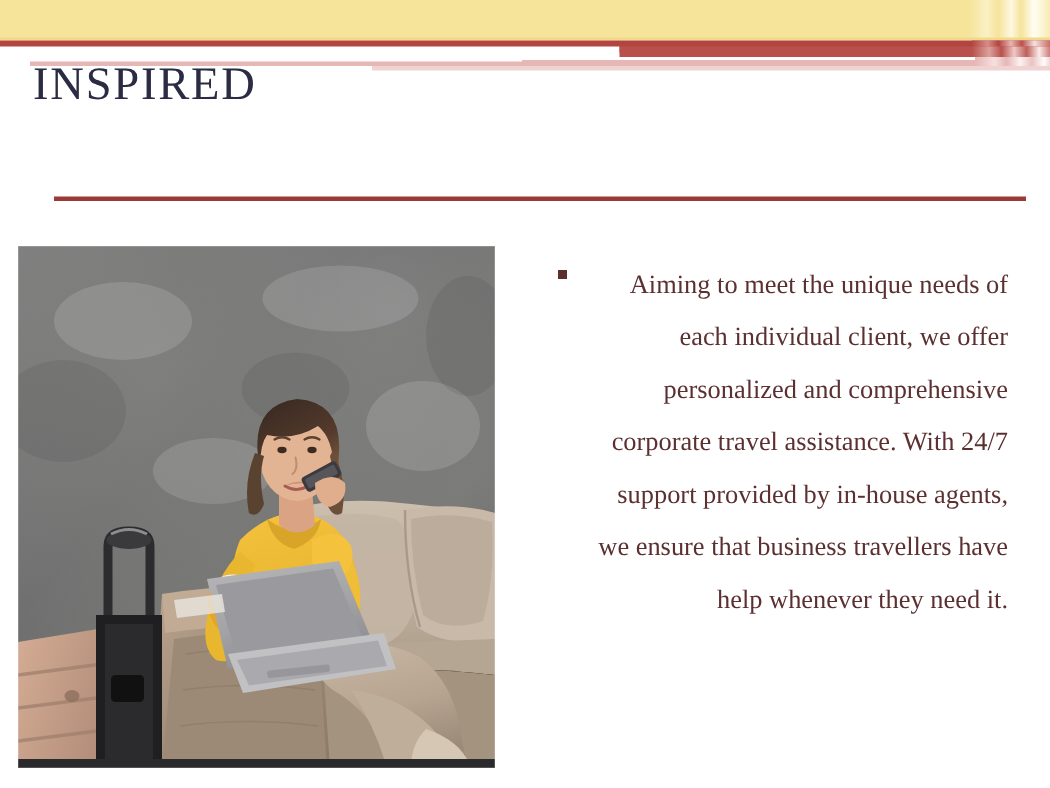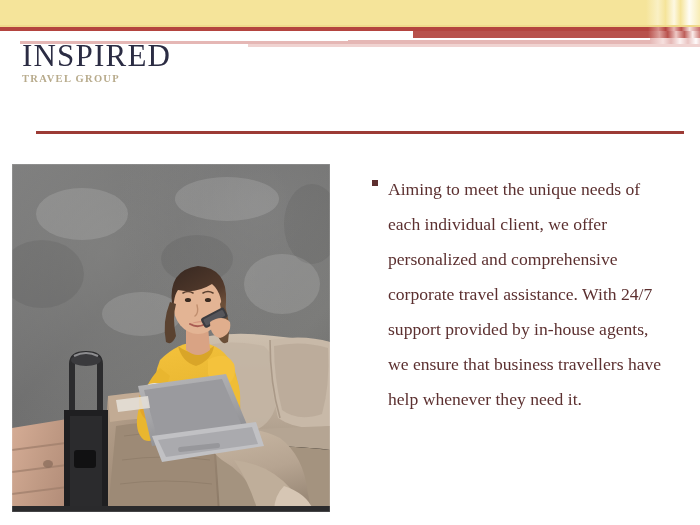--- a/index.html
+++ b/index.html
@@ -217,21 +217,21 @@
     display: inline-block;
     width: 6px; height: 6px;
     background: #5d2f2f;
   }
   .bullet-text {
     flex: 1 1 auto;
     font-family: "Liberation Serif", "DejaVu Serif", serif;
     font-size: 17.6px;
     line-height: 35px;
     color: #5c3030;
-    text-align: left;
+    text-align: right;
   }
 </style>
 </head>
 <body>
 
 <div id="slide">
 
   <div class="band-yellow"></div>
   <div class="band-yellow-fade"></div>
   <div class="band-yellow-hair"></div>
@@ -244,21 +244,20 @@
   <div class="band-red-second-fade"></div>
 
   <div class="band-pink"></div>
   <div class="band-pink-cut"></div>
   <div class="band-pink-hi"></div>
   <div class="band-pink-fade"></div>
   <div class="band-pink-tail"></div>
 
   <div class="logo">
     <span class="logo-main">INSPIRED</span>
-    <span class="logo-sub">TRAVEL GROUP</span>
   </div>
 
   <div class="title-rule"></div>
 
   <div class="photo">
     <svg viewBox="0 0 318 348" preserveAspectRatio="xMidYMid slice">
       <defs>
         <linearGradient id="wallG" x1="0" y1="0" x2="1" y2="1">
           <stop offset="0%" stop-color="#7d7d7d"></stop>
           <stop offset="35%" stop-color="#6e6e6e"></stop>

